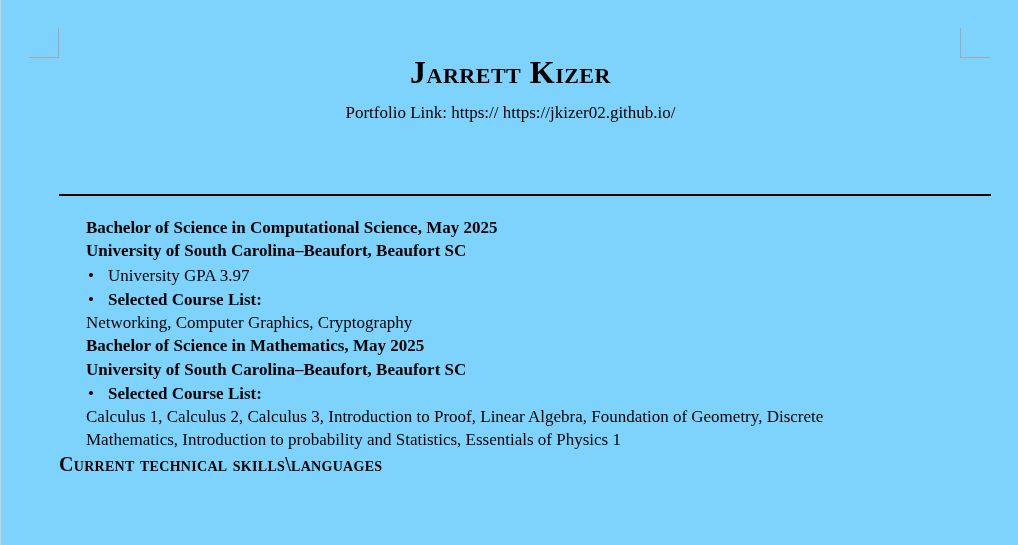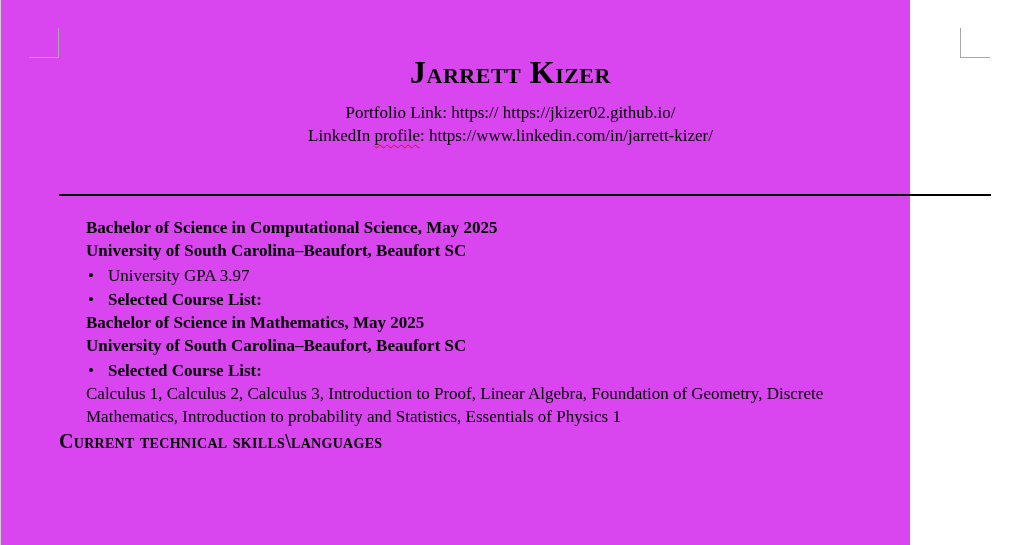--- a/index.html
+++ b/index.html
@@ -4,23 +4,23 @@
 <style>
   * { margin: 0; padding: 0; box-sizing: border-box; }
   html, body { width: 1018px; height: 545px; overflow: hidden; }
   body {
     background: #ffffff;
     color: #000000;
     font-family: "Liberation Serif", "DejaVu Serif", serif;
   }
   .page {
     position: relative;
-    width: 910px;
+    width: 1018px;
     height: 545px;
-    background: #d946ef;
+    background: #7dd3fc;
   }
   .edge-line {
     position: absolute;
     left: 0; top: 0;
     width: 1px; height: 545px;
     background: #cfcfcf;
   }
   .mark { position: absolute; background: #a6a6a6; }
   .mark-tl-v { left: 58px;  top: 28px; width: 1.4px; height: 30px; }
   .mark-tl-h { left: 29px;  top: 57px; width: 30px;  height: 1.4px; }
@@ -95,40 +95,40 @@
   <div class="edge-line"></div>
 
   <div class="mark mark-tl-v"></div>
   <div class="mark mark-tl-h"></div>
   <div class="mark mark-tr-v"></div>
   <div class="mark mark-tr-h"></div>
 
   <div class="header">
     <div class="name">Jarrett Kizer</div>
     <div class="contact-line">Portfolio Link: https:// https://jkizer02.github.io/</div>
-    <div class="contact-line"><span>LinkedIn </span><span class="misspelled">profile</span><span>: https://www.linkedin.com/in/jarrett-kizer/</span></div>
   </div>
 
   <div class="rule"></div>
 
   <div class="content">
 
 
     <div class="line indent bold">Bachelor of Science in Computational Science, May 2025</div>
     <div class="line indent bold">University of South Carolina–Beaufort, Beaufort SC</div>
 
     <div class="bullet-row">
       <span class="bullet">•</span>
       <span>University GPA 3.97</span>
     </div>
     <div class="bullet-row">
       <span class="bullet">•</span>
       <span class="bold">Selected Course List:</span>
     </div>
 
+    <div class="line indent">Networking, Computer Graphics, Cryptography</div>
 
     <div class="line indent bold">Bachelor of Science in Mathematics, May 2025</div>
     <div class="line indent bold">University of South Carolina–Beaufort, Beaufort SC</div>
 
     <div class="bullet-row">
       <span class="bullet">•</span>
       <span class="bold">Selected Course List:</span>
     </div>
 
     <div class="line indent">Calculus 1, Calculus 2, Calculus 3, Introduction to Proof, Linear Algebra, Foundation of Geometry, Discrete</div>

